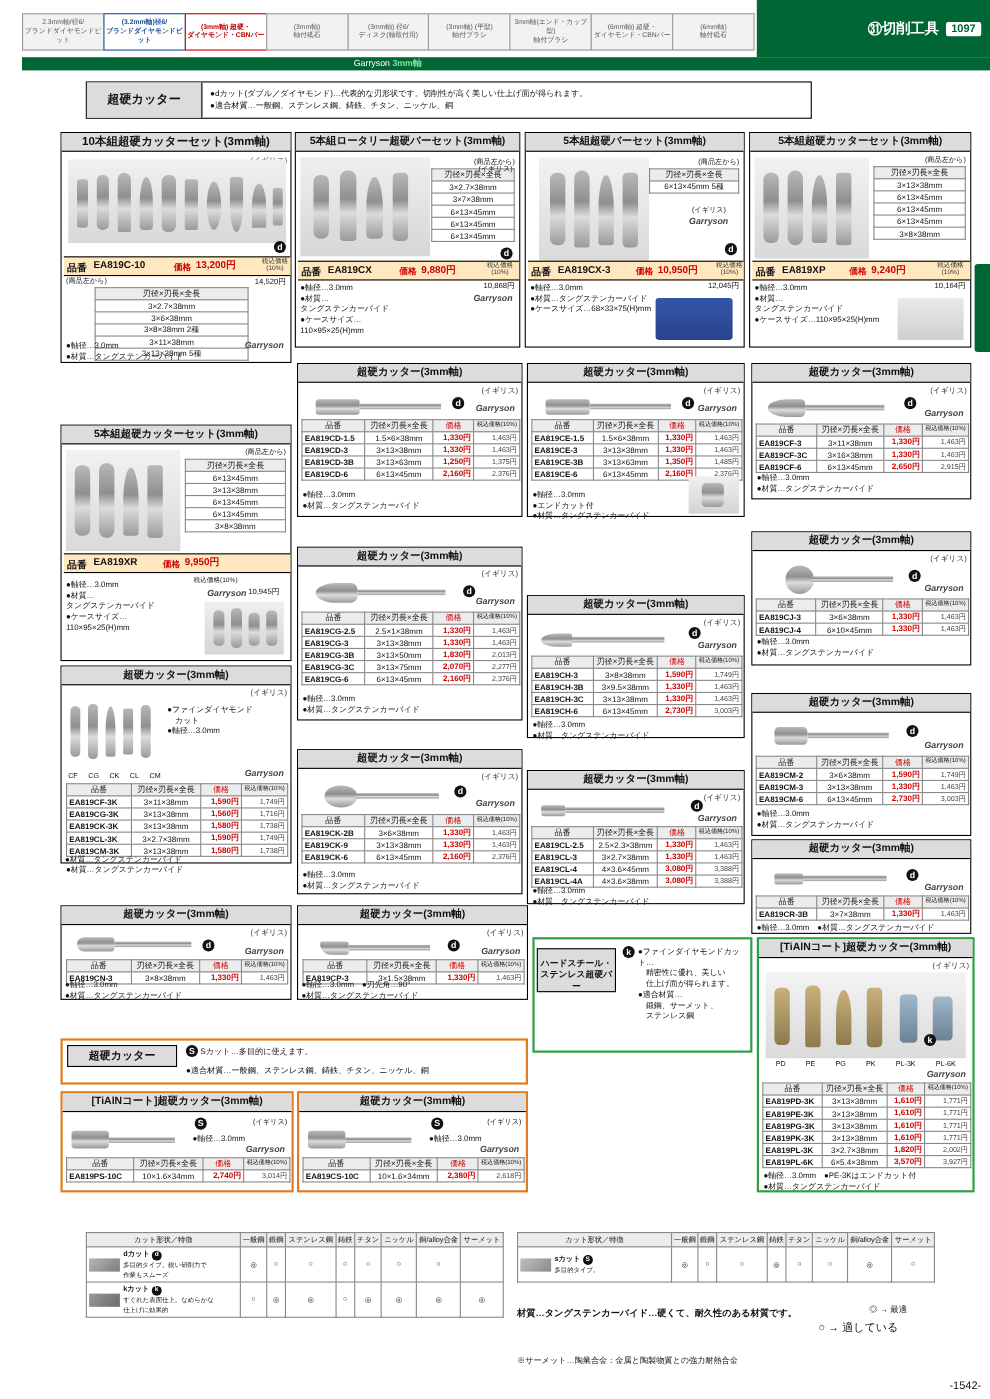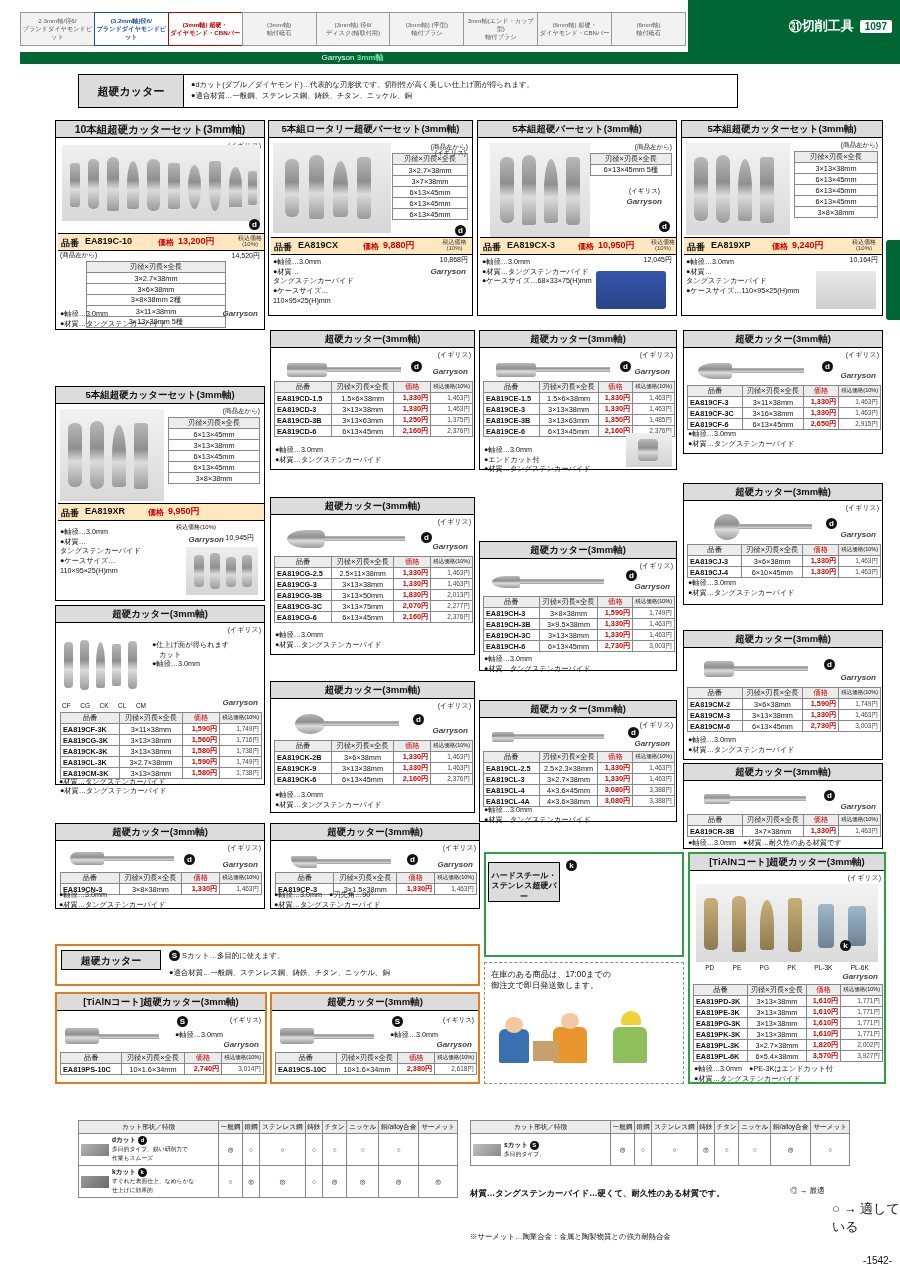--- a/index.html
+++ b/index.html
@@ -394,21 +394,21 @@
       <div class="burr" style="left:66px; top:5px; width:9px; height:48px; border-radius:4px;"></div>
     </div>
     <div style="position:absolute; left:6px; top:96px; width:84px; font-size:6.5px; display:flex; justify-content:space-between;">
       <span>CF</span>
       <span>CG</span>
       <span>CK</span>
       <span>CL</span>
       <span>CM</span>
     </div>
     <div class="bullets" style="position:absolute; left:96px; top:34px;">
-      <div>●仕上げ面が得られます</div>
+      <div>●ファインダイヤモンド</div>
       <div>　カット</div>
       <div>●軸径…3.0mm</div>
     </div>
     <div class="garryson" style="right:6px; top:92px;">Garryson</div>
     <table class="spec" style="position:absolute; left:4px; top:106px; width:202px;">
       <tbody>
           <tr>
         <th style="width:62px;">品番</th>
         <th style="width:64px;">刃径×刃長×全長</th>
         <th class="price" style="width:40px;">価格</th>
@@ -612,21 +612,21 @@
     <table class="spec" style="position:absolute; left:3px; top:58px; width:199px;">
       <tbody>
           <tr>
         <th style="width:60px;">品番</th>
         <th style="width:64px;">刃径×刃長×全長</th>
         <th class="price" style="width:40px;">価格</th>
         <th class="tax" style="width:34px;">税込価格(10%)</th>
       </tr>
       <tr>
             <td class="code">EA819CG-2.5</td>
-            <td>2.5×11×38mm</td>
+            <td>2.5×1×38mm</td>
             <td class="price">1,330円</td>
             <td class="tax">1,463円</td>
           </tr>
       <tr>
             <td class="code">EA819CG-3</td>
             <td>3×13×38mm</td>
             <td class="price">1,330円</td>
             <td class="tax">1,463円</td>
           </tr>
       <tr>
@@ -879,37 +879,30 @@
       <div>●材質…タングステンカーバイド</div>
     </div>
   </div>
 
   <div class="panel green-box" style="left:484px; top:852px; width:200px; height:105px;">
     <div style="position:absolute; left:2px; top:8px; width:72px; height:40px; background:#dcdcdc; border:1px solid #000; text-align:center; font-size:8px; font-weight:bold; line-height:1.3; padding-top:8px;">
       <div>ハードスチール・</div>
       <div>ステンレス超硬バー</div>
     </div>
     <div style="position:absolute; left:80px; top:6px;"><span class="kmark">k</span></div>
-  </div>
-
-  <div class="panel" style="left:484px; top:962px; width:200px; height:122px; border:1px dashed #888;">
-    <div style="position:absolute; left:6px; top:6px; font-size:8.2px; line-height:1.4;">
-      <div>在庫のある商品は、17:00までの</div>
-      <div>御注文で即日発送致します。</div>
-    </div>
-    <div style="position:absolute; left:8px; top:42px; width:184px; height:70px;">
-      <div style="position:absolute; left:6px; top:24px; width:30px; height:34px; background:#3a6fb0; border-radius:6px 6px 2px 2px;"></div>
-      <div style="position:absolute; left:12px; top:12px; width:18px; height:16px; background:#f4c9a0; border-radius:50%;"></div>
-      <div style="position:absolute; left:60px; top:22px; width:34px; height:36px; background:#e8952e; border-radius:6px 6px 2px 2px;"></div>
-      <div style="position:absolute; left:68px; top:8px; width:18px; height:16px; background:#f4c9a0; border-radius:50%;"></div>
-      <div style="position:absolute; left:120px; top:22px; width:34px; height:36px; background:#8fbf5a; border-radius:6px 6px 2px 2px;"></div>
-      <div style="position:absolute; left:128px; top:6px; width:20px; height:14px; background:#f0d23a; border-radius:10px 10px 2px 2px;"></div>
-      <div style="position:absolute; left:40px; top:36px; width:26px; height:20px; background:#c8a06a;"></div>
-    </div>
-  </div>
+    <div class="bullets" style="position:absolute; left:94px; top:6px; width:102px;">
+      <div>●ファインダイヤモンドカット…</div>
+      <div>　精密性に優れ、美しい</div>
+      <div>　仕上げ面が得られます。</div>
+      <div>●適合材質…</div>
+      <div>　鍛鋼、サーメット、</div>
+      <div>　ステンレス鋼</div>
+    </div>
+  </div>
+
 
   <div class="panel" style="left:683px; top:330px; width:200px; height:124px;">
     <div class="ptitle small">超硬カッター(3mm軸)</div>
     <div class="origin" style="top:19px;">(イギリス)</div>
     <div style="position:absolute; left:14px; top:26px; width:120px; height:28px;">
       <div class="burr" style="left:0; top:6px; width:34px; height:16px; border-radius:50% 4px 4px 50%;"></div>
       <div class="burr" style="left:34px; top:11px; width:72px; height:5px;"></div>
     </div>
     <div style="position:absolute; left:138px; top:30px;"><span class="dmark">d</span></div>
     <div class="garryson" style="right:6px; top:40px;">Garryson</div>
@@ -1044,21 +1037,21 @@
       </tr>
       <tr>
             <td class="code">EA819CR-3B</td>
             <td>3×7×38mm</td>
             <td class="price">1,330円</td>
             <td class="tax">1,463円</td>
           </tr>
     </tbody>
       </table>
     <div class="bullets" style="position:absolute; left:4px; top:74px;">
-      <div>●軸径…3.0mm　●材質…耐久性のある材質です</div>
+      <div>●軸径…3.0mm　●材質…タングステンカーバイド</div>
     </div>
   </div>
 
   <div class="panel green-box" style="left:688px; top:852px; width:198px; height:232px;">
     <div class="ptitle small" style="background:#dcdcdc;">[TiAlNコート]超硬カッター(3mm軸)</div>
     <div class="origin" style="top:19px;">(イギリス)</div>
     <div style="position:absolute; left:6px; top:30px; width:182px; height:78px; background:linear-gradient(#f3f3f3,#dadada);">
       <div class="burr" style="left:8px; top:14px; width:14px; height:52px; border-radius:5px; background:linear-gradient(180deg,#c8b07a,#8d7a4e);"></div>
       <div class="burr" style="left:36px; top:12px; width:14px; height:56px; border-radius:6px 6px 2px 2px; background:linear-gradient(180deg,#c8b07a,#8d7a4e);"></div>
       <div class="burr" style="left:64px; top:16px; width:14px; height:50px; border-radius:50% 50% 3px 3px; background:linear-gradient(180deg,#c8b07a,#8d7a4e);"></div>
@@ -1215,16 +1208,16 @@
       <td>○</td>
       <td>◎</td>
       <td>○</td>
     </tr>
   </tbody>
     </table>
 
   <div style="position:absolute; left:470px; top:1188px; font-size:8.4px; font-weight:bold;">材質…タングステンカーバイド…硬くて、耐久性のある材質です。</div>
   <div style="position:absolute; left:470px; top:1232px; font-size:7.4px;">※サーメット…陶業合金：金属と陶製物質との強力耐熱合金</div>
   <div style="position:absolute; left:790px; top:1186px; font-size:7.6px;">◎ → 最適</div>
-  <div style="position:absolute; left:832px; top:1200px; font-size:13px;">○ → 適している</div>
+  <div style="position:absolute; left:744px; top:1200px; font-size:10px;">○ → 適している</div>
 
   <div class="footer-right">-1542-</div>
 </div>
 
 </body></html>

